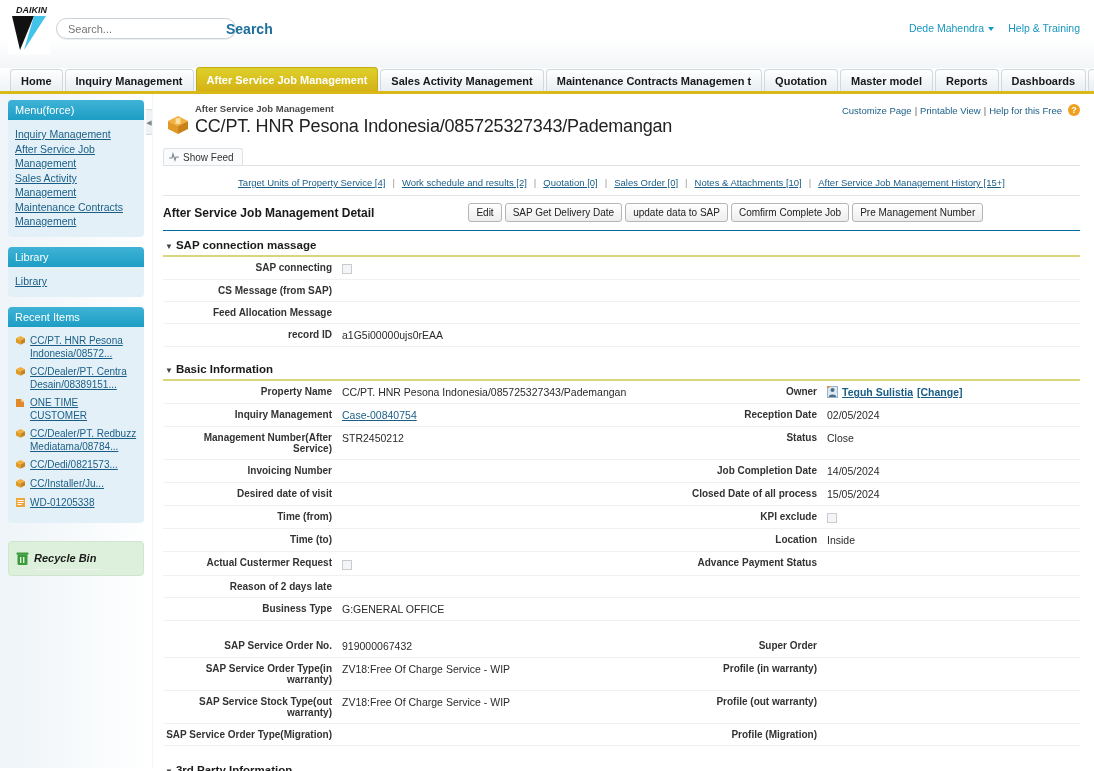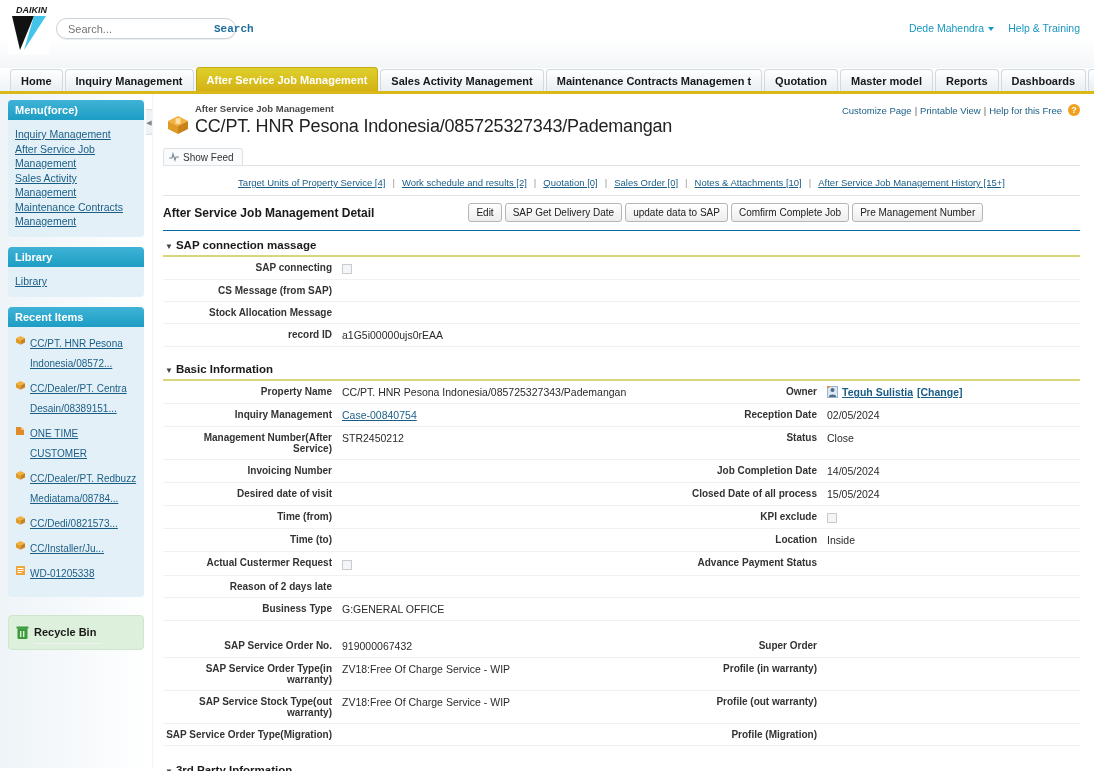--- a/index.html
+++ b/index.html
@@ -28,34 +28,33 @@
   #logo svg { display:block; }
 
   #search-wrap {
     position: absolute; left: 56px; top: 18px;
     width: 180px; height: 21px;
     border: 1px solid #c9d2d8;
     border-radius: 11px;
     background: #fff;
     display: flex; align-items: center;
     box-shadow: 0 1px 1px rgba(0,0,0,0.07);
-    gap: 24px;
   }
   #search-input {
     border: none; outline: none; background: transparent;
     width: 118px; height: 17px;
     margin-left: 9px;
     font-family: "Liberation Sans", sans-serif;
     font-size: 11px; color: #8a8f94;
   }
   #search-btn {
     border: none; background: transparent;
-    color: #1d6e9e; font-size: 11px; font-weight: bold;
-    font-family: Liberation Mono, monospace;
-    cursor: pointer; padding: 0 6px;
+    color: #1d6e9e; font-size: 14px; font-weight: bold;
+    font-family: Liberation Sans, sans-serif;
+    cursor: pointer; padding: 0 6px; margin-left: 36px;
   }
   #header-right {
     position: absolute; right: 14px; top: 22px;
     display: flex; align-items: center; gap: 14px;
     font-size: 10.5px;
   }
   #header-right a { color: #1797c0; text-decoration: none; }
   .caret-dn {
     display:inline-block; width:0;height:0;
     border-left:3.5px solid transparent;border-right:3.5px solid transparent;
@@ -108,21 +107,21 @@
     width: 7px; height: 26px;
     background: #f0f3f5;
     border: 1px solid #d3dbe0; border-left: none;
     border-radius: 0 3px 3px 0;
     font-size: 7px; color: #7b8488; text-align: center; line-height: 26px;
     cursor: pointer;
   }
   .sb-block { margin-bottom: 10px; }
   .sb-head {
     background: linear-gradient(to bottom,#3fb3d6,#1d9dc4);
-    color: #fff; font-weight: bold; font-size: 11px;
+    color: #fff; font-weight: normal; font-size: 11px;
     padding: 4px 7px;
     border-radius: 4px 4px 0 0;
   }
   .sb-body {
     background: #e4f0f7;
     border-radius: 0 0 4px 4px;
     padding: 7px 7px 8px 7px;
   }
   .sb-link {
     display: block;
@@ -131,30 +130,30 @@
     line-height: 14px;
     margin-bottom: 1px;
     cursor: pointer;
   }
   .recent-item {
     display: flex; align-items: flex-start; gap: 4px;
     margin-bottom: 5px;
   }
   .recent-item a {
     color: #1a5e86; font-size: 10px; text-decoration: underline;
-    line-height: 20px; display: block;
+    line-height: 13px; display: block;
   }
   .ricon { flex: 0 0 auto; margin-top: 1px; }
   #recycle-block {
     margin-top: 18px;
     background: #ddf0dc;
     border: 1px solid #cfe5cd;
     border-radius: 4px;
     padding: 5px 7px;
-    display: flex; align-items: center; gap: 5px;
+    display: flex; align-items: center; gap: 5px; font-style: italic;
   }
   #recycle-block span.lbl { font-size: 11px; font-weight: bold; color: #1a1a1a; }
 
   
   #main {
     position: absolute; left: 152px; top: 0; right: 0;
     height: 674px;
     padding: 6px 14px 0 10px;
     background: #fff;
     border-left: 1px solid #f2f4f5;
@@ -443,21 +442,21 @@
     </div>
 
     <div class="section-title">
       <span class="arrow">▼</span><span>SAP connection massage</span>
     </div>
     <div class="grid single" id="sap-grid">
         <div class="lbl">SAP connecting</div>
         <div class="val"><span class="chk"></span></div>
         <div class="lbl">CS Message (from SAP)</div>
         <div class="val"></div>
-        <div class="lbl">Stock Allocation Message</div>
+        <div class="lbl">Feed Allocation Message</div>
         <div class="val"></div>
         <div class="lbl">record ID</div>
         <div class="val">a1G5i00000ujs0rEAA</div>
       </div>
 
     <div class="section-title" style="margin-top:8px;">
       <span class="arrow">▼</span><span>Basic Information</span>
     </div>
     <div class="grid" id="basic-grid">
         <div class="lbl">Property Name</div>

